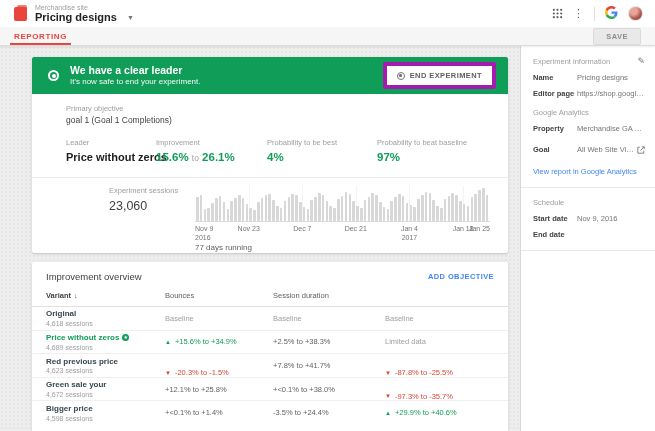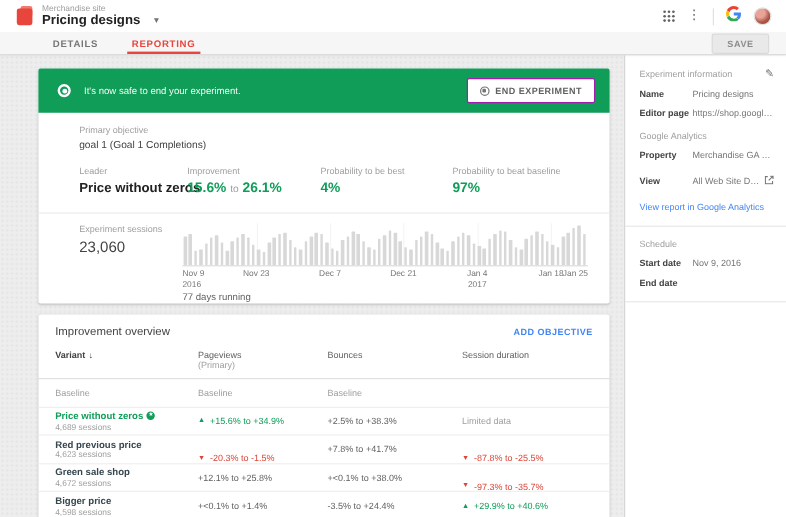--- a/index.html
+++ b/index.html
@@ -39,36 +39,36 @@
   .card { position:absolute; left:32px; width:476px; background:#fff; border-radius:2px; box-shadow:0 1px 2px rgba(0,0,0,.18); }
   .card1 { top:11px; height:196px; }
   .card2 { top:216px; height:186px; }
   
   .banner { height:37px; background:#0f9d58; border-radius:2px 2px 0 0; display:flex; align-items:center; color:#fff; padding:0 12px 0 16px; }
   .banner-icon { width:11px; height:11px; border:2px solid #fff; border-radius:50%; position:relative; flex:none; }
   .banner-icon::after { content:""; position:absolute; left:50%; top:50%; width:4px; height:4px; margin:-2px 0 0 -2px; background:#fff; border-radius:50%; }
   .banner-texts { margin-left:11px; line-height:1.25; }
   .banner-title { font-size:10.5px; font-weight:bold; }
   .banner-sub { font-size:8px; opacity:.95; }
-  .end-btn { margin-left:auto; background:#fff; border:1px solid #a21caf; border-radius:2px; color:#616161; font-size:7.5px; font-weight:bold; letter-spacing:.4px; padding:5px 10px; display:flex; align-items:center; gap:5px; cursor:pointer;text-align:center; }
+  .end-btn { margin-left:auto; background:#fff; border:4px solid #a21caf; border-radius:2px; color:#616161; font-size:7.5px; font-weight:bold; letter-spacing:.4px; padding:5px 10px; display:flex; align-items:center; gap:5px; cursor:pointer;text-align:center; }
   .stop-icon { width:8px; height:8px; border:1px solid #757575; border-radius:50%; position:relative; }
   .stop-icon::after { content:""; position:absolute; left:50%; top:50%; width:3px; height:3px; margin:-1.5px 0 0 -1.5px; background:#757575; border-radius:1px; }
   
   .card-body { padding:10px 16px 0 34px; }
   .obj-label, .mini-label { font-size:7.5px; color:#9e9e9e; }
   .obj-value { font-size:8.5px; color:#424242; margin-top:2px; }
   .stats-row { display:flex; margin-top:13px; }
   .stat { white-space:nowrap; }
   .stat.s1 { width:90px; } .stat.s2 { width:111px; } .stat.s3 { width:110px; } .stat.s4 { flex:1; }
   .stat-value { margin-top:4px; font-size:11.5px; }
   .leader-value { font-weight:bold; color:#212121; font-size:11px; }
   .green { color:#0f9d58; font-weight:bold; }
   .to-word { color:#9e9e9e; font-weight:normal; font-size:8.5px; }
   .hdivider { border-top:1px solid #ebebeb; margin:14px -16px 0 -34px; }
-  .sessions-row { display:flex; margin-top:8px; }
+  .sessions-row { display:flex; margin-top:8px;margin-left:43px; }
   .sessions-meta { width:58px; flex:none; white-space:nowrap; }
   .sessions-count { font-size:12.5px; color:#424242; margin-top:4px; }
   .chart { flex:1; margin-left:28px; margin-right:2px; position:relative; }
   .bars-wrap { height:36px; position:relative; border-bottom:1px solid #dcdcdc; }
   .gridlines { position:absolute; inset:0; }
   .gridline { position:absolute; top:0; bottom:0; width:1px; background:rgba(0,0,0,.045); }
   .bars { position:absolute; inset:0; display:flex; align-items:flex-end; justify-content:space-between; padding:0 1px; }
   .bar { width:2.6px; background:#d8d8d8; border-radius:0.5px; }
   .ticks { position:relative; height:16px; margin-top:2px; }
   .tick { position:absolute; top:0; transform:translateX(-50%); font-size:7px; color:#757575; text-align:center; line-height:1.3; white-space:nowrap; }
@@ -151,31 +151,31 @@
         <path fill="#4285F4" d="M46.1 24.5c0-1.6-.1-3.1-.4-4.5H24v9h12.4c-.5 2.9-2.2 5.4-4.7 7l7.6 5.9c4.4-4.1 6.8-10.1 6.8-17.4z"></path>
         <path fill="#FBBC05" d="M10.5 28.6c-.5-1.4-.8-3-.8-4.6s.3-3.2.8-4.6l-7.9-6.2C1 16.5 0 20.1 0 24s1 7.5 2.6 10.8l7.9-6.2z"></path>
         <path fill="#34A853" d="M24 48c6.2 0 11.4-2 15.2-5.5l-7.6-5.9c-2.1 1.4-4.8 2.3-7.6 2.3-6.3 0-11.6-3.9-13.5-9.3l-7.9 6.2C6.5 42.6 14.6 48 24 48z"></path>
       </svg>
     </span>
     <span class="avatar"></span>
   </div>
 </div>
 
 <div class="tabbar">
-  <div class="tab first">DETAILS</div>
   <div class="tab active">REPORTING</div>
   <button class="save-btn">SAVE</button>
 </div>
 
 <div class="content">
 
   <div class="card card1">
     <div class="banner">
       <div class="banner-icon"></div>
       <div class="banner-texts">
+        <div class="banner-title">We have a clear leader</div>
         <div class="banner-sub">It's now safe to end your experiment.</div>
       </div>
       <button class="end-btn">
         <span class="stop-icon"></span>
         <span>END EXPERIMENT</span>
       </button>
     </div>
 
     <div class="card-body">
       <div class="obj-label">Primary objective</div>
@@ -333,29 +333,29 @@
 
   <div class="card card2">
     <div class="table-head">
       <div class="table-title">Improvement overview</div>
       <div class="add-objective">ADD OBJECTIVE</div>
     </div>
     <div class="grid-row thead">
       <div class="th-variant">
         <span>Variant</span><span class="sort-arrow">↓</span>
       </div>
-      <div>
-        <div>Pageviews</div>
-        <div class="th-sub">(Primary)</div>
-      </div>
       <div>Bounces</div>
       <div>Session duration</div>
     </div>
     <div>
         <div class="grid-row trow">
+          <div>
+            <div class="vname">Original</div>
+            <div class="vsessions">4,618 sessions</div>
+          </div>
           <div class="metric muted">
             <span>Baseline</span>
           </div>
           <div class="metric muted">
             <span>Baseline</span>
           </div>
           <div class="metric muted">
             <span>Baseline</span>
           </div>
         </div>
@@ -387,21 +387,21 @@
           <div class="metric neutral">
             <span>+7.8% to +41.7%</span>
           </div>
           <div class="metric down">
             <span class="arrow">▼</span>
             <span>-87.8% to -25.5%</span>
           </div>
         </div>
         <div class="grid-row trow">
           <div>
-            <div class="vname">Green sale shop</div>
+            <div class="vname">Green sale your</div>
             <div class="vsessions">4,672 sessions</div>
           </div>
           <div class="metric neutral">
             <span>+12.1% to +25.8%</span>
           </div>
           <div class="metric neutral">
             <span>+&lt;0.1% to +38.0%</span>
           </div>
           <div class="metric down">
             <span class="arrow">▼</span>
@@ -444,22 +444,22 @@
     </div>
 
     <div class="sb-section-label mt10">
       <span>Google Analytics</span>
     </div>
     <div class="sb-row">
       <span class="sb-key">Property</span>
       <span class="sb-val">Merchandise GA property</span>
     </div>
     <div class="sb-row">
-      <span class="sb-key">View</span>
-      <span class="sb-val">All Web Site Data</span>
+      <span class="sb-key">Goal</span>
+      <span class="sb-val">All Web Site View</span>
       <span class="ext-icon">
         <svg width="8" height="8" viewBox="0 0 10 10">
             <path fill="none" stroke="#757575" stroke-width="1.1" d="M3.5 1.5H1v7.5h7.5V6M6 1h3v3M9 1L4.5 5.5"></path>
           </svg>
       </span>
     </div>
     <a class="sb-link">View report in Google Analytics</a>
 
     <div class="sb-divider"></div>
 

